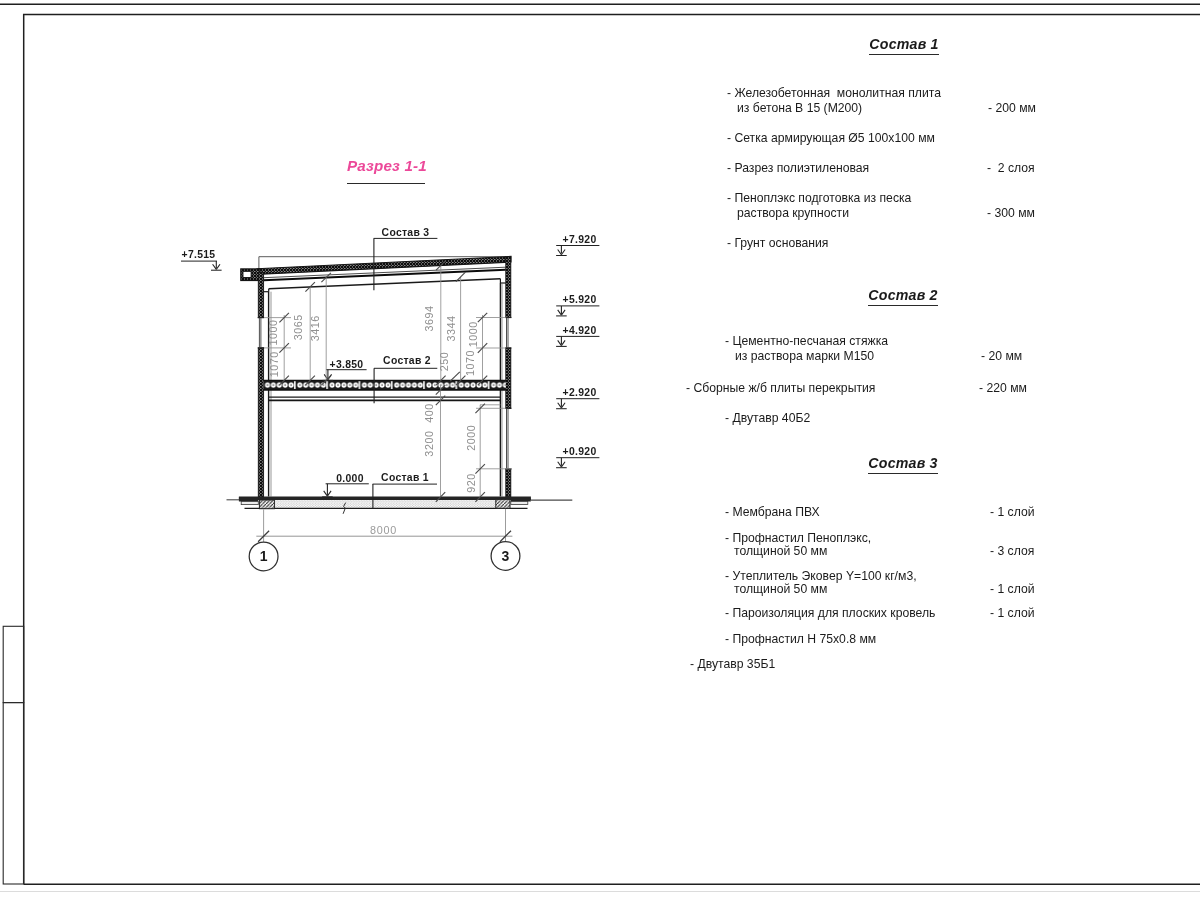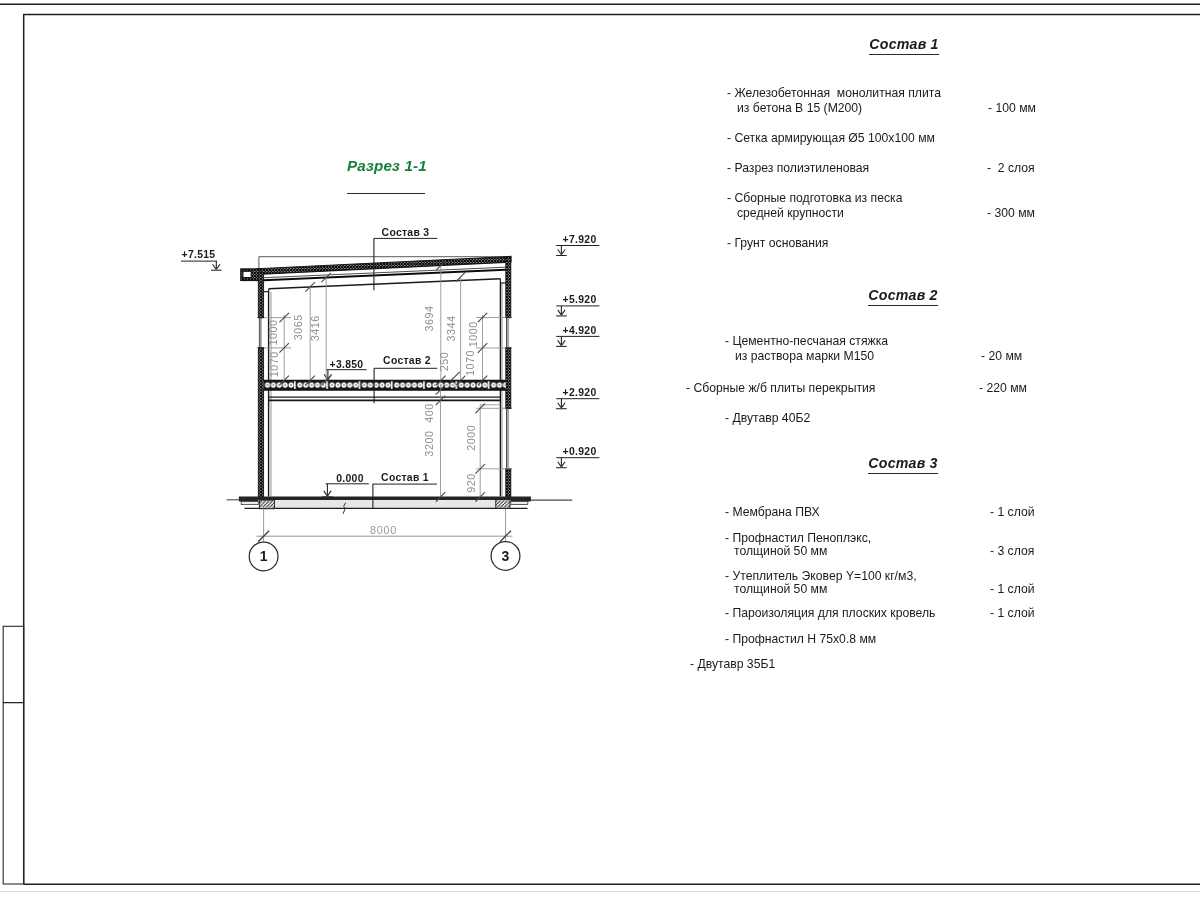--- a/index.html
+++ b/index.html
@@ -1,18 +1,18 @@
 <!DOCTYPE html>
 <html><head><meta charset="utf-8">
 <style>
 html,body{margin:0;padding:0;width:1200px;height:900px;background:#ffffff;overflow:hidden}
 #page{position:relative;width:1200px;height:900px;font-family:"Liberation Sans",sans-serif}
 svg{position:absolute;left:0;top:0}
 .t{position:absolute;font-size:12.2px;font-weight:normal;color:#1b1b1b;white-space:nowrap;line-height:15px}
-.title{position:absolute;left:347px;top:156.5px;width:78px;text-align:left;white-space:nowrap;font-size:15.2px;font-style:italic;font-weight:bold;color:#15803d;border-bottom:1.3px solid #2a2a2a;padding-bottom:19px;letter-spacing:0.2px}
+.title{position:absolute;left:347px;top:156.5px;width:78px;text-align:left;white-space:nowrap;font-size:15.2px;font-style:italic;font-weight:bold;color:#ec4899;border-bottom:1.3px solid #2a2a2a;padding-bottom:9px;letter-spacing:0.2px}
 .hdr{position:absolute;text-align:center;font-size:14.2px;font-style:italic;font-weight:bold;color:#1b1b1b;border-bottom:1.2px solid #2a2a2a;padding-bottom:2px;letter-spacing:0.2px}
 </style></head>
 <body>
 <div id="page">
 
 <svg width="1200" height="900" viewBox="0 0 1200 900">
 <defs>
 <pattern id="xh" patternUnits="userSpaceOnUse" width="3.0" height="3.0">
  <rect width="3.0" height="3.0" fill="#f4f4f4"></rect>
  <path d="M0 0 L3 3 M3 0 L0 3 M-0.5 2.5 L0.5 3.5 M2.5 -0.5 L3.5 0.5" stroke="#0d0d0d" stroke-width="1.25"></path>
@@ -273,26 +273,26 @@
 <text transform="rotate(-90 475.5 437.8)" x="475.5" y="437.8" text-anchor="middle" font-size="10.8" fill="#8f8f8f" letter-spacing="0.5" font-family="Liberation Sans, sans-serif">2000</text>
 <text transform="rotate(-90 474.9 482.9)" x="474.9" y="482.9" text-anchor="middle" font-size="10.8" fill="#8f8f8f" letter-spacing="0.5" font-family="Liberation Sans, sans-serif">920</text>
 </svg>
 
 <div class="title">Разрез 1-1</div>
 
 <div class="hdr" style="left:869px;top:36px;width:70px">Состав 1</div>
 
 <div class="t" style="left:727px;top:85.5px">- Железобетонная&nbsp; монолитная плита</div>
 <div class="t" style="left:737px;top:100.5px">из бетона В 15 (М200)</div>
-<div class="t" style="left:988px;top:100.5px">- 100 мм</div>
+<div class="t" style="left:988px;top:100.5px">- 200 мм</div>
 <div class="t" style="left:727px;top:130.6px">- Сетка армирующая Ø5 100х100 мм</div>
 <div class="t" style="left:727px;top:160.7px">- Разрез полиэтиленовая</div>
 <div class="t" style="left:987px;top:160.7px">-&nbsp; 2 слоя</div>
-<div class="t" style="left:727px;top:190.8px">- Сборные подготовка из песка</div>
-<div class="t" style="left:737px;top:205.8px">средней крупности</div>
+<div class="t" style="left:727px;top:190.8px">- Пеноплэкс подготовка из песка</div>
+<div class="t" style="left:737px;top:205.8px">раствора крупности</div>
 <div class="t" style="left:987px;top:205.8px">- 300 мм</div>
 <div class="t" style="left:727px;top:236.4px">- Грунт основания</div>
 
 <div class="hdr" style="left:868px;top:287px;width:70px">Состав 2</div>
 
 <div class="t" style="left:725px;top:334.2px">- Цементно-песчаная стяжка</div>
 <div class="t" style="left:735px;top:349.2px">из раствора марки М150</div>
 <div class="t" style="left:981px;top:349.2px">- 20 мм</div>
 <div class="t" style="left:686px;top:380.8px">- Сборные ж/б плиты перекрытия</div>
 <div class="t" style="left:979px;top:380.8px">- 220 мм</div>

